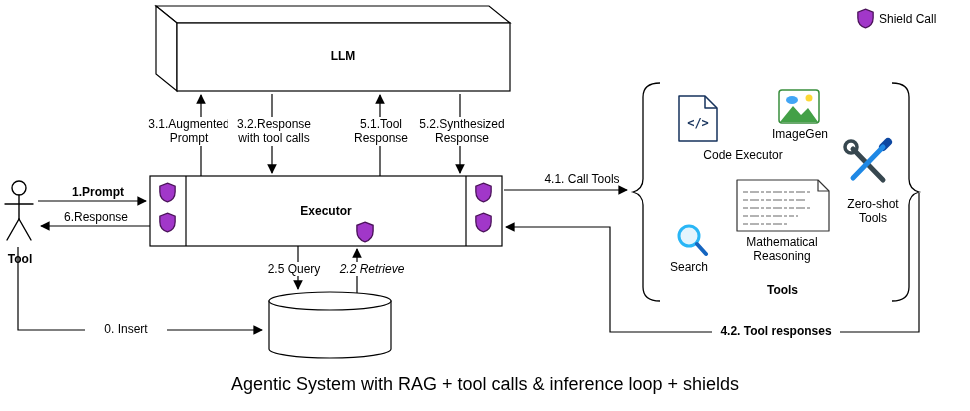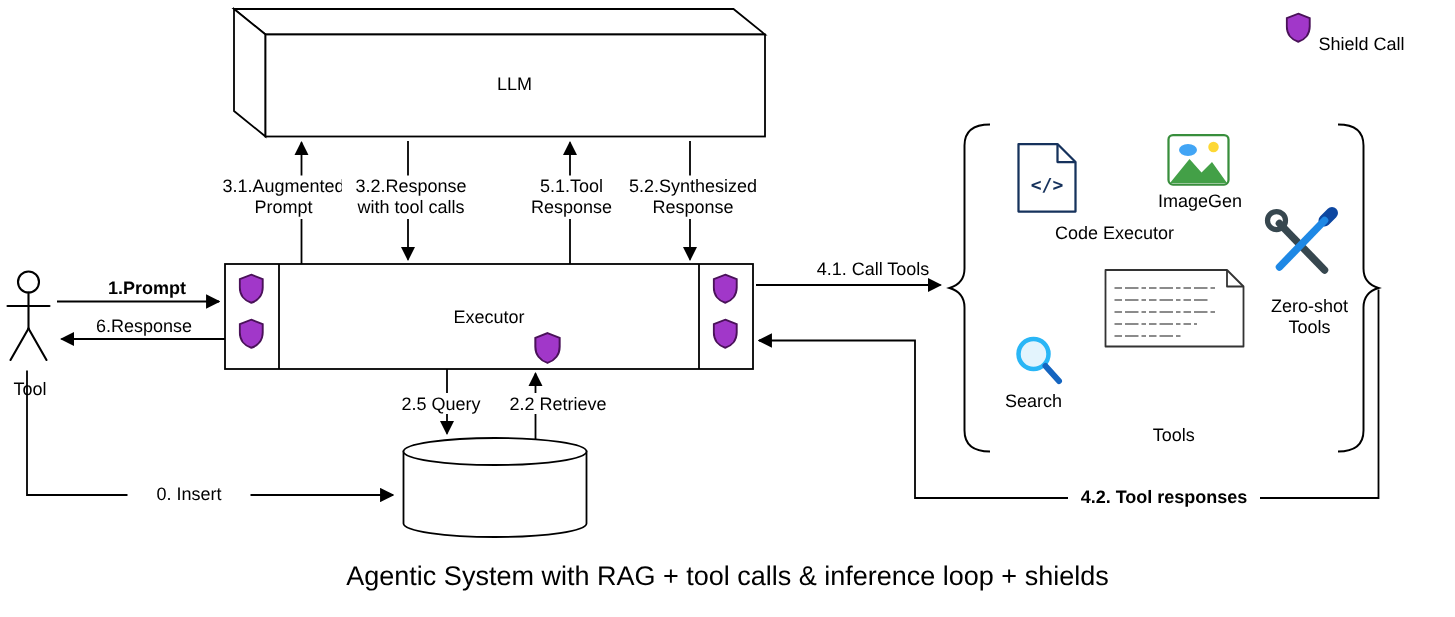--- a/index.html
+++ b/index.html
@@ -1,20 +1,20 @@
 <!DOCTYPE html>
 <html><head>
 <meta charset="utf-8">
 <style>
   html,body{margin:0;padding:0;background:#fff;}
   body{font-family:"Liberation Sans",sans-serif;}
   .canvas{position:relative;width:970px;height:411px;background:#fff;overflow:hidden;}
   .svg-layer{position:absolute;left:0;top:0;}
   .lbl{position:absolute;font-size:12px;line-height:1.2;text-align:center;white-space:pre-line;color:#000;}
-  .b{font-weight:normal;}
+  .b{font-weight:bold;}
   .bg{background:#fff;padding:0 1px;}
   .left{text-align:left;}
   .caption{position:absolute;left:0;top:374px;width:970px;text-align:center;font-size:18px;color:#000;}
   .shield-path{stroke:#4a1259;stroke-width:1.5;}
   .mono{font-family:"DejaVu Sans Mono",monospace;}
 </style>
 </head>
 <body>
 
 <div class="canvas">
@@ -117,40 +117,42 @@
       <line x1="853" y1="149" x2="883" y2="180" stroke="#37474f" stroke-width="5"></line>
       <line x1="888" y1="142" x2="883" y2="147" stroke="#0d47a1" stroke-width="8"></line>
       <line x1="883" y1="147" x2="853" y2="178" stroke-width="5" stroke="#1e88e5"></line>
     </g>
   </svg>
 
   <div class="lbl b" style="left:293px;top:49px;width:100px;">LLM</div>
   <div class="lbl b" style="left:246px;top:204px;width:160px;">Executor</div>
   <div class="lbl b" style="left:0px;top:252px;width:40px;">Tool</div>
 
-  <div class="lbl left" style="left:879px;top:22px;width:70px;">Shield Call</div>
+  <div class="lbl left" style="left:879px;top:12px;width:70px;">Shield Call</div>
 
   <div class="lbl" style="left:56px;top:185px;width:84px;font-weight:bold;">1.Prompt</div>
   <div class="lbl" style="left:50px;top:210px;width:92px;">6.Response</div>
   <div class="lbl bg" style="left:85px;top:322px;width:80px;">0. Insert</div>
   <div class="lbl bg" style="left:142px;top:117px;width:92px;">3.1.Augmented
 Prompt</div>
   <div class="lbl bg" style="left:228px;top:117px;width:90px;">3.2.Response
 with tool calls</div>
   <div class="lbl bg" style="left:337px;top:117px;width:86px;">5.1.Tool
 Response</div>
   <div class="lbl bg" style="left:413px;top:117px;width:96px;">5.2.Synthesized
 Response</div>
   <div class="lbl bg" style="left:252px;top:262px;width:82px;">2.5 Query</div>
-  <div class="lbl bg" style="left:330px;top:262px;width:82px;">2.2 Retrieve</div>
+  <div class="lbl bg" style="left:330px;top:262px;width:82px;font-style:italic;">2.2 Retrieve</div>
   <div class="lbl" style="left:532px;top:172px;width:100px;">4.1. Call Tools</div>
   <div class="lbl bg" style="left:712px;top:324px;width:126px;font-weight:bold;">4.2. Tool responses</div>
 
   <div class="lbl" style="left:645px;top:148px;width:100px;padding-left:48px;">Code Executor</div>
   <div class="lbl" style="left:757px;top:127px;width:86px;">ImageGen</div>
   <div class="lbl" style="left:654px;top:260px;width:70px;">Search</div>
+  <div class="lbl" style="left:734px;top:235px;width:96px;">Mathematical
+Reasoning</div>
   <div class="lbl" style="left:838px;top:197px;width:70px;">Zero-shot
 Tools</div>
   <div class="lbl b" style="left:740px;top:283px;width:85px;">Tools</div>
 
   <div class="caption">Agentic System with RAG + tool calls &amp; inference loop + shields</div>
 
 </div>
 
 </body></html>

